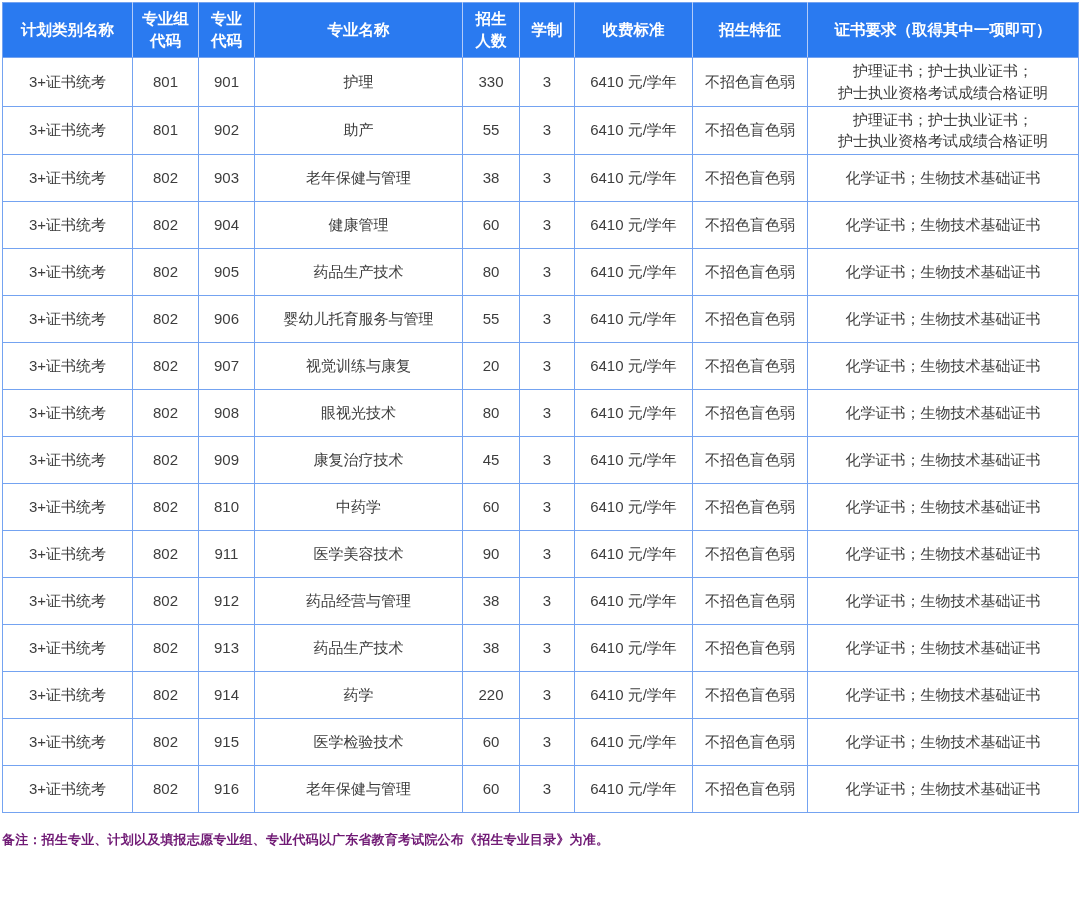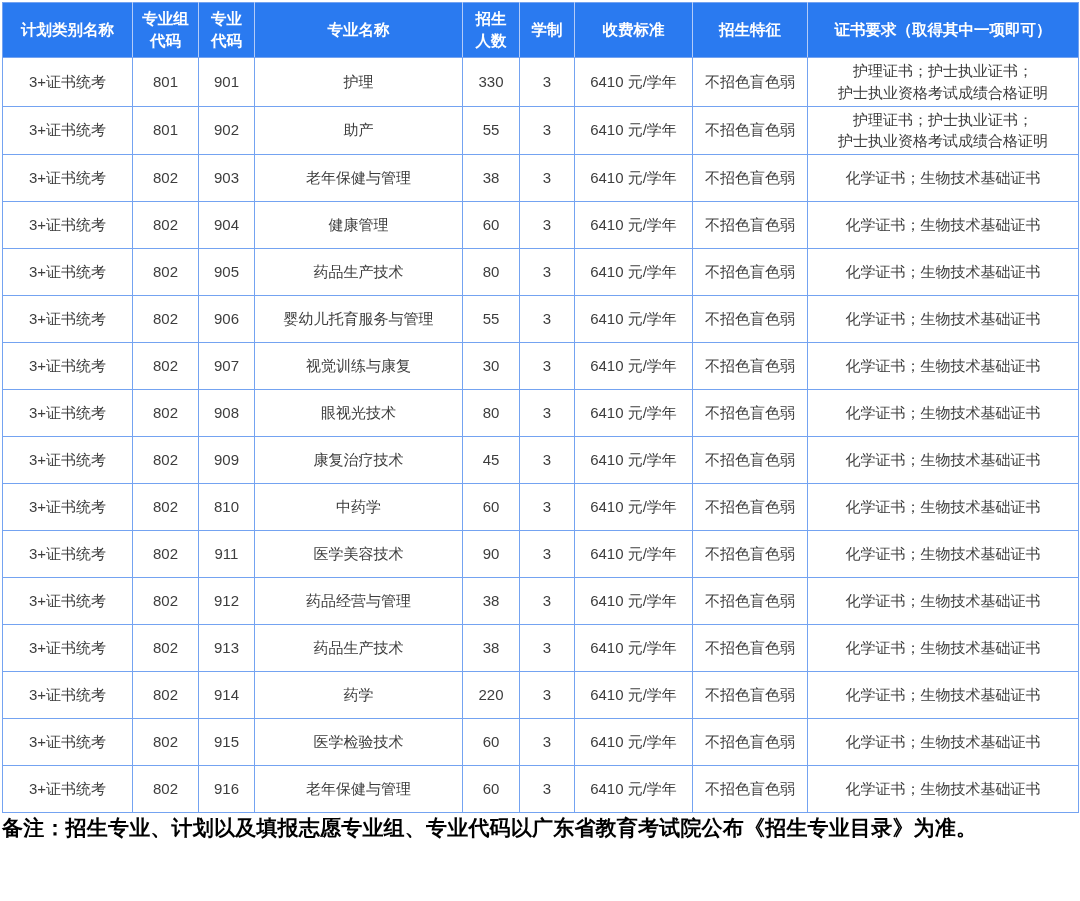--- a/index.html
+++ b/index.html
@@ -46,24 +46,24 @@
     color:var(--body-text);
     text-align:center;
     vertical-align:middle;
     line-height:1.45;
     white-space:pre-line;
     padding:2px 3px;
     border:1px solid var(--border);
     background:#ffffff;
   }
   .note{
-    margin:1px 0 0 0;
-    font-size:21px;
+    margin:18px 0 0 0;
+    font-size:13px;
     font-weight:bold;
-    color:#000000;
+    color:#701a75;
     letter-spacing:0.2px;
   }
 </style>
 </head>
 <body>
 
 <div class="page">
 
   <table class="plan-table">
     <colgroup>
@@ -160,21 +160,21 @@
     <td>3</td>
     <td>6410 元/学年</td>
     <td>不招色盲色弱</td>
     <td>化学证书；生物技术基础证书</td>
   </tr>
         <tr>
     <td>3+证书统考</td>
     <td>802</td>
     <td>907</td>
     <td>视觉训练与康复</td>
-    <td>30</td>
+    <td>20</td>
     <td>3</td>
     <td>6410 元/学年</td>
     <td>不招色盲色弱</td>
     <td>化学证书；生物技术基础证书</td>
   </tr>
         <tr>
     <td>3+证书统考</td>
     <td>802</td>
     <td>908</td>
     <td>眼视光技术</td>

